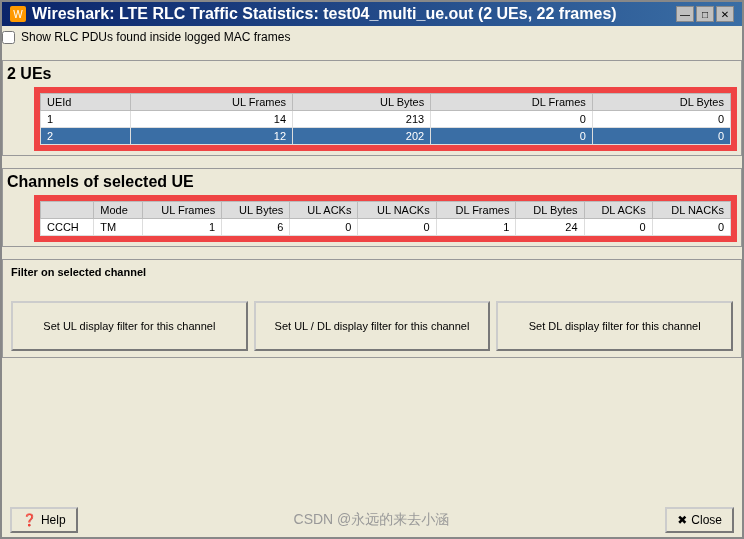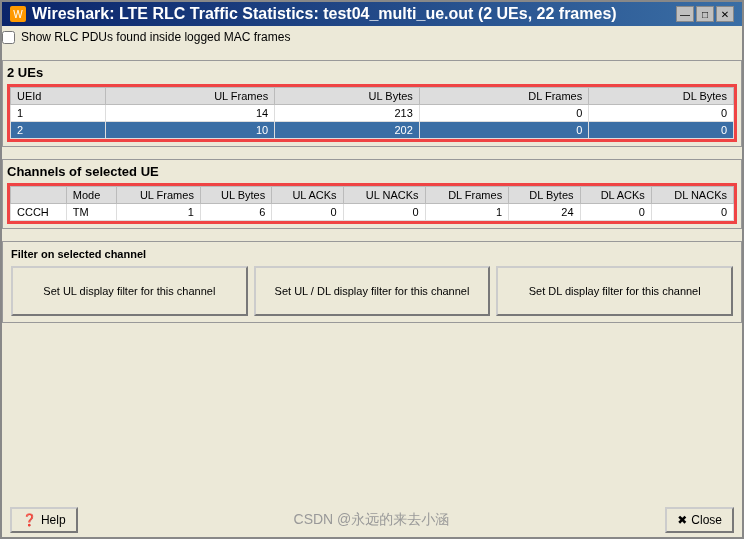--- a/index.html
+++ b/index.html
@@ -84,30 +84,31 @@
       padding: 4px 0;
     }
 
     .group-box {
       border: 1px solid #999;
       padding: 4px;
       background: #ece9d8;
       flex-shrink: 0;
     }
     .group-box-title {
-      font-size: 13px;
+      font-size: 16px;
       font-weight: bold;
       margin-bottom: 4px;
       color: #000;
     }
 
     .table-container {
-      border: 3px solid #ef4444;
+      border: 6px solid #ef4444;
       background: #c4b5fd;
       overflow: hidden;
+      margin-left: 27px;
     }
     table {
       width: 100%;
       border-collapse: collapse;
       font-size: 11px;
     }
     th {
       background: #ddd;
       border: 1px solid #bbb;
       padding: 2px 6px;
@@ -142,21 +143,21 @@
 
     .filter-group {
       border: 1px solid #999;
       padding: 6px 8px;
       background: #ece9d8;
       flex-shrink: 0;
     }
     .filter-group-title {
       font-size: 11px;
       font-weight: bold;
-      margin-bottom: 6px;
+      margin-bottom: 23px;
     }
     .filter-buttons {
       display: flex;
       gap: 6px;
       border-radius: 19px;
     }
     .filter-btn {
       flex: 1;
       padding: 6px 4px;
       border: 2px outset #ccc;
@@ -244,21 +245,21 @@
           <tbody id="ue-tbody">
           <tr class="normal">
       <td>1</td>
       <td class="num">14</td>
       <td class="num">213</td>
       <td class="num">0</td>
       <td class="num">0</td>
     </tr>
               <tr class="selected">
       <td>2</td>
-      <td class="num">10</td>
+      <td class="num">12</td>
       <td class="num">202</td>
       <td class="num">0</td>
       <td class="num">0</td>
     </tr>
             </tbody>
         </table>
       </div>
     </div>
 
     <div class="group-box">

